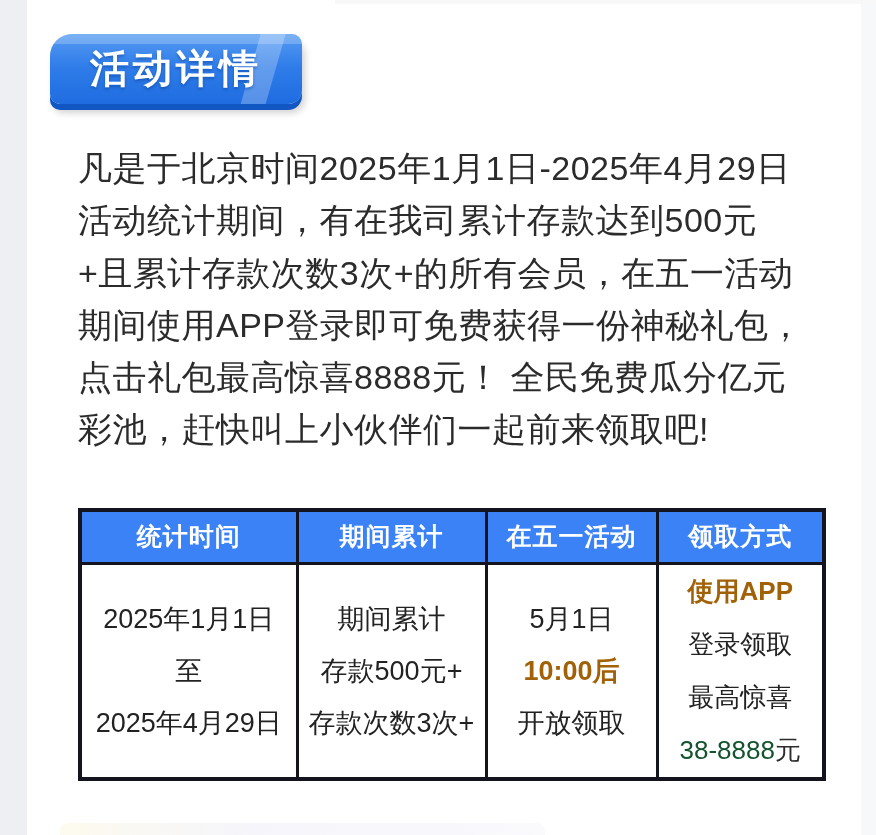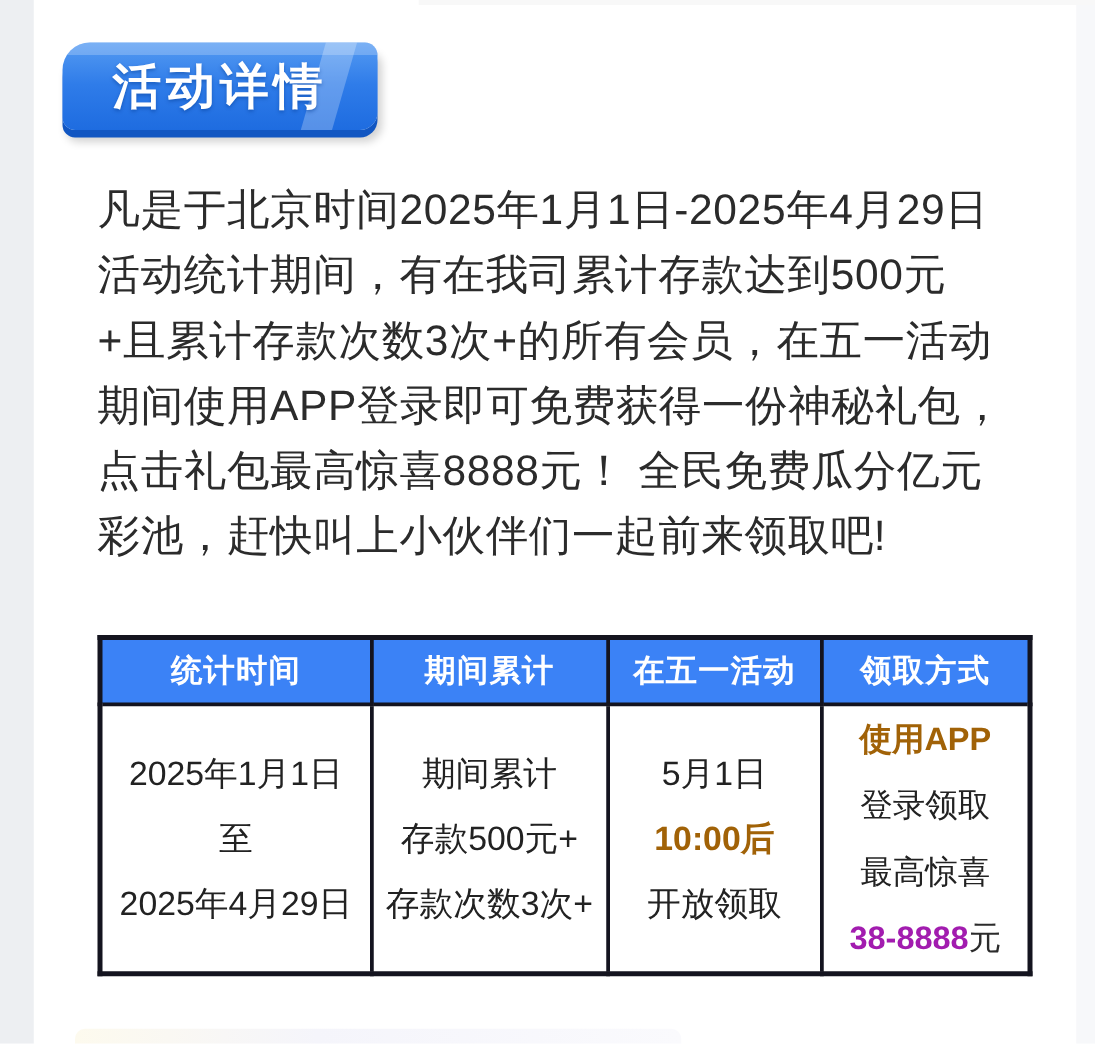--- a/index.html
+++ b/index.html
@@ -77,21 +77,21 @@
     vertical-align:middle;
     font-size:27px;
     color:#222222;
     background:#ffffff;
   }
   col.c1{width:217px;} col.c2{width:189px;} col.c3{width:171px;} col.c4{width:167px;}
   .cell-line { line-height:52px; }
   .claim-cell .cell-line { line-height:53px; font-size:26px; }
   .red-bold { color:#a16207; font-weight:bold; }
   .amount-line { font-size:29px; line-height:53px; }
-  .amount-red { color:#a21caf; font-weight:700; }
+  .amount-red { color:#14532d; font-weight:400; }
   .amount-unit { color:#2b2b2b; }
   
   .bottom-edge {
     position:absolute; left:60px; top:823px; width:485px; height:12px;
     background:linear-gradient(90deg,#fdfaee 0%, #f5f5fb 40%, #fafafd 100%);
     border-radius:8px 8px 0 0;
   }
 </style>
 </head>
 <body>

